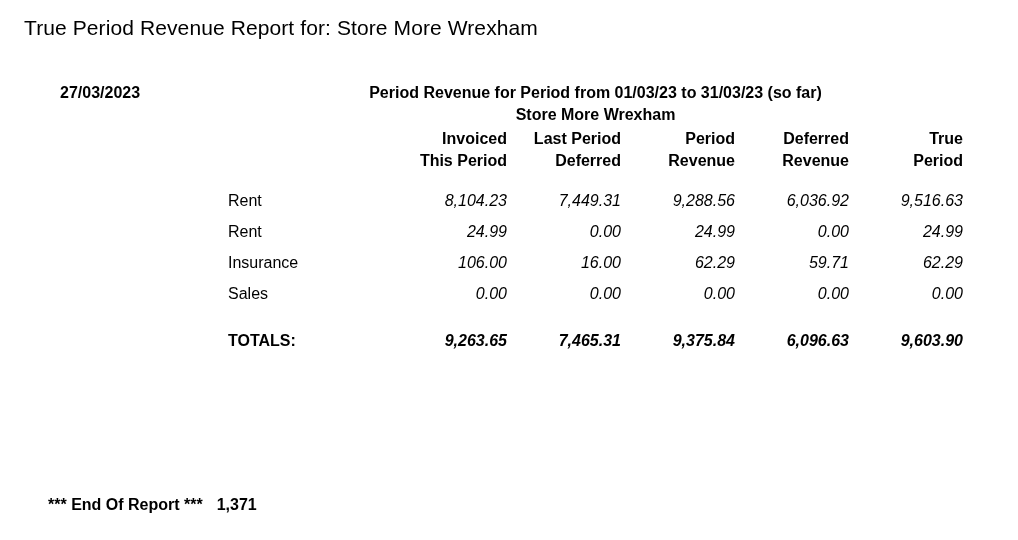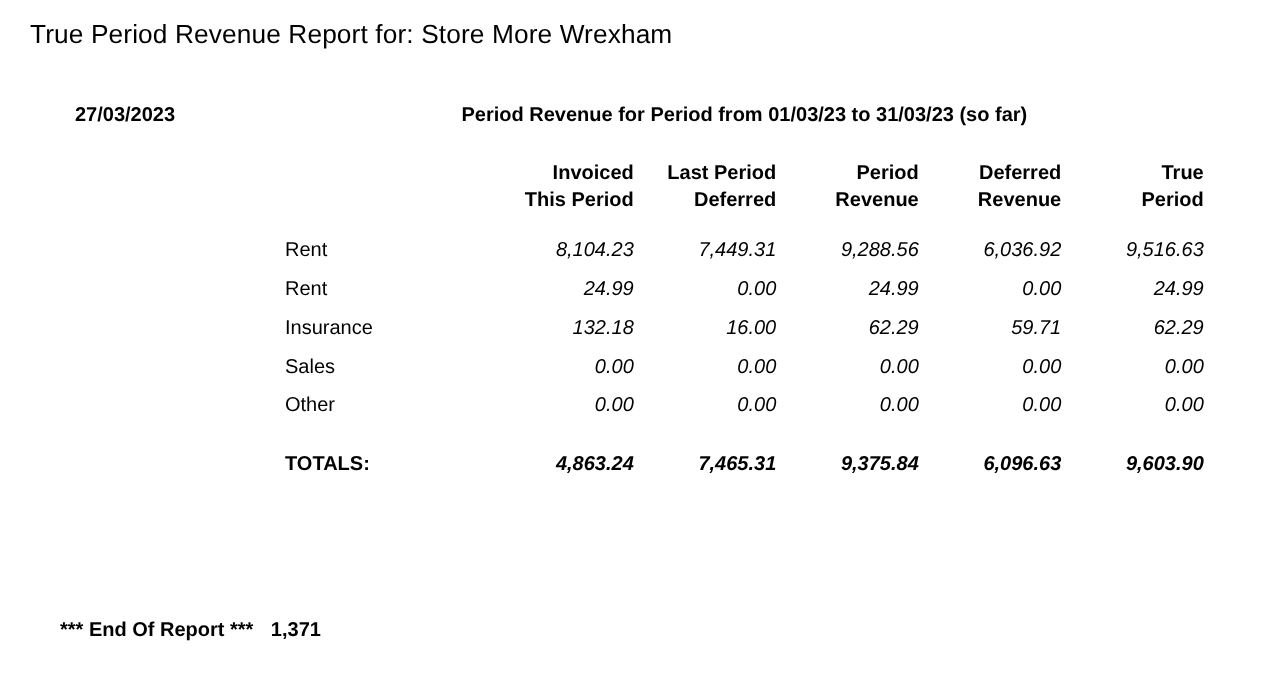--- a/index.html
+++ b/index.html
@@ -109,20 +109,21 @@
 <body>
 
 <div class="page">
 
   <div class="report-title">True Period Revenue Report for: Store More Wrexham</div>
 
   <div class="report-date">27/03/2023</div>
 
   <div class="header-block">
     <div class="header-line">Period Revenue for Period from 01/03/23 to 31/03/23 (so far)</div>
+    <div class="header-line">Store More Wrexham</div>
   </div>
 
   <table class="revenue">
     <thead>
       <tr>
         <th class="col-label"></th>
         <th class="col-num">
           <div>Invoiced</div>
           <div>This Period</div>
         </th>
@@ -156,45 +157,37 @@
       <tr>
         <td class="row-label">Rent</td>
         <td class="row-num">24.99</td>
         <td class="row-num">0.00</td>
         <td class="row-num">24.99</td>
         <td class="row-num">0.00</td>
         <td class="row-num">24.99</td>
       </tr>
       <tr>
         <td class="row-label">Insurance</td>
-        <td class="row-num">132.18</td>
+        <td class="row-num">106.00</td>
         <td class="row-num">16.00</td>
         <td class="row-num">62.29</td>
         <td class="row-num">59.71</td>
         <td class="row-num">62.29</td>
       </tr>
       <tr>
         <td class="row-label">Sales</td>
         <td class="row-num">0.00</td>
         <td class="row-num">0.00</td>
         <td class="row-num">0.00</td>
         <td class="row-num">0.00</td>
         <td class="row-num">0.00</td>
       </tr>
-      <tr>
-        <td class="row-label">Other</td>
-        <td class="row-num">0.00</td>
-        <td class="row-num">0.00</td>
-        <td class="row-num">0.00</td>
-        <td class="row-num">0.00</td>
-        <td class="row-num">0.00</td>
-      </tr>
       <tr class="totals">
         <td class="row-label">TOTALS:</td>
-        <td class="row-num">4,863.24</td>
+        <td class="row-num">9,263.65</td>
         <td class="row-num">7,465.31</td>
         <td class="row-num">9,375.84</td>
         <td class="row-num">6,096.63</td>
         <td class="row-num">9,603.90</td>
       </tr>
     </tbody>
   </table>
 
   <div class="footer">
     <span class="marker">*** End Of Report ***</span><span class="count">1,371</span>

